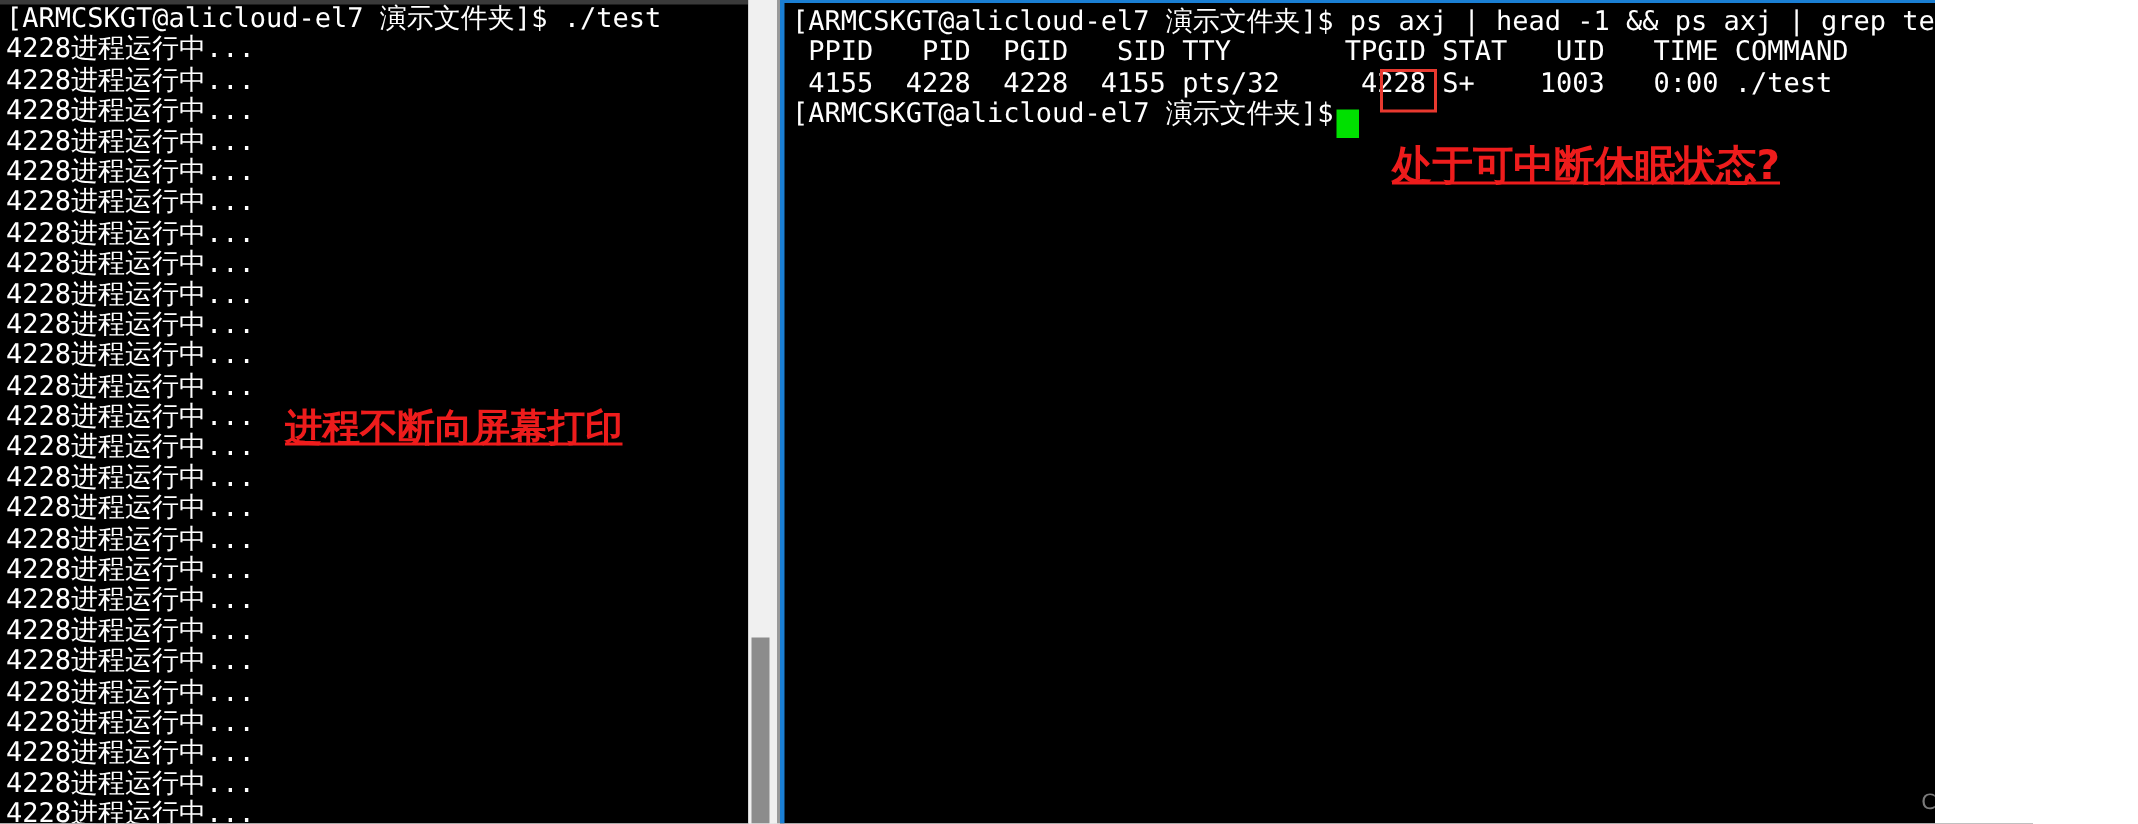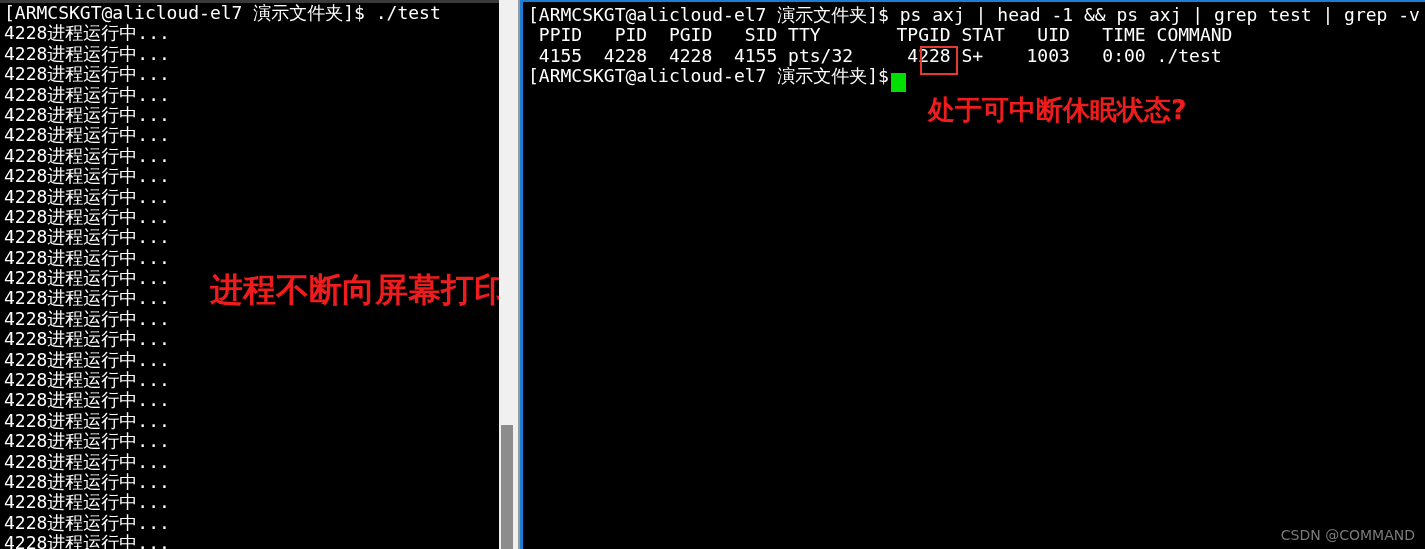--- a/index.html
+++ b/index.html
@@ -9,21 +9,21 @@
     background: #ffffff;
   }
   body {
     width: 1425px;
     height: 549px;
     overflow: hidden;
     font-family: "DejaVu Sans Mono", "Liberation Mono", monospace;
   }
   #screen {
     position: relative;
-    width: 1425px;
+    width: 1290px;
     height: 549px;
     background: #ffffff;
     overflow: hidden;
   }
 
   
   #left-terminal {
     position: absolute;
     left: 0;
     top: 0;
@@ -128,26 +128,26 @@
     box-sizing: border-box;
   }
 
   
   .annotation {
     position: absolute;
     color: #ee1c1c;
     font-family: "DejaVu Sans", "Liberation Sans", sans-serif;
     font-weight: 700;
     white-space: pre;
+    text-decoration: underline;
   }
   #annotation-left {
     left: 190px;
     top: 268px;
-    font-size: 33px;
-    margin-left: 20px;
+    font-size: 25px;
   }
   #annotation-right {
     left: 405px;
     top: 90px;
     font-size: 27px;
   }
 
   
   #watermark {
     position: absolute;

